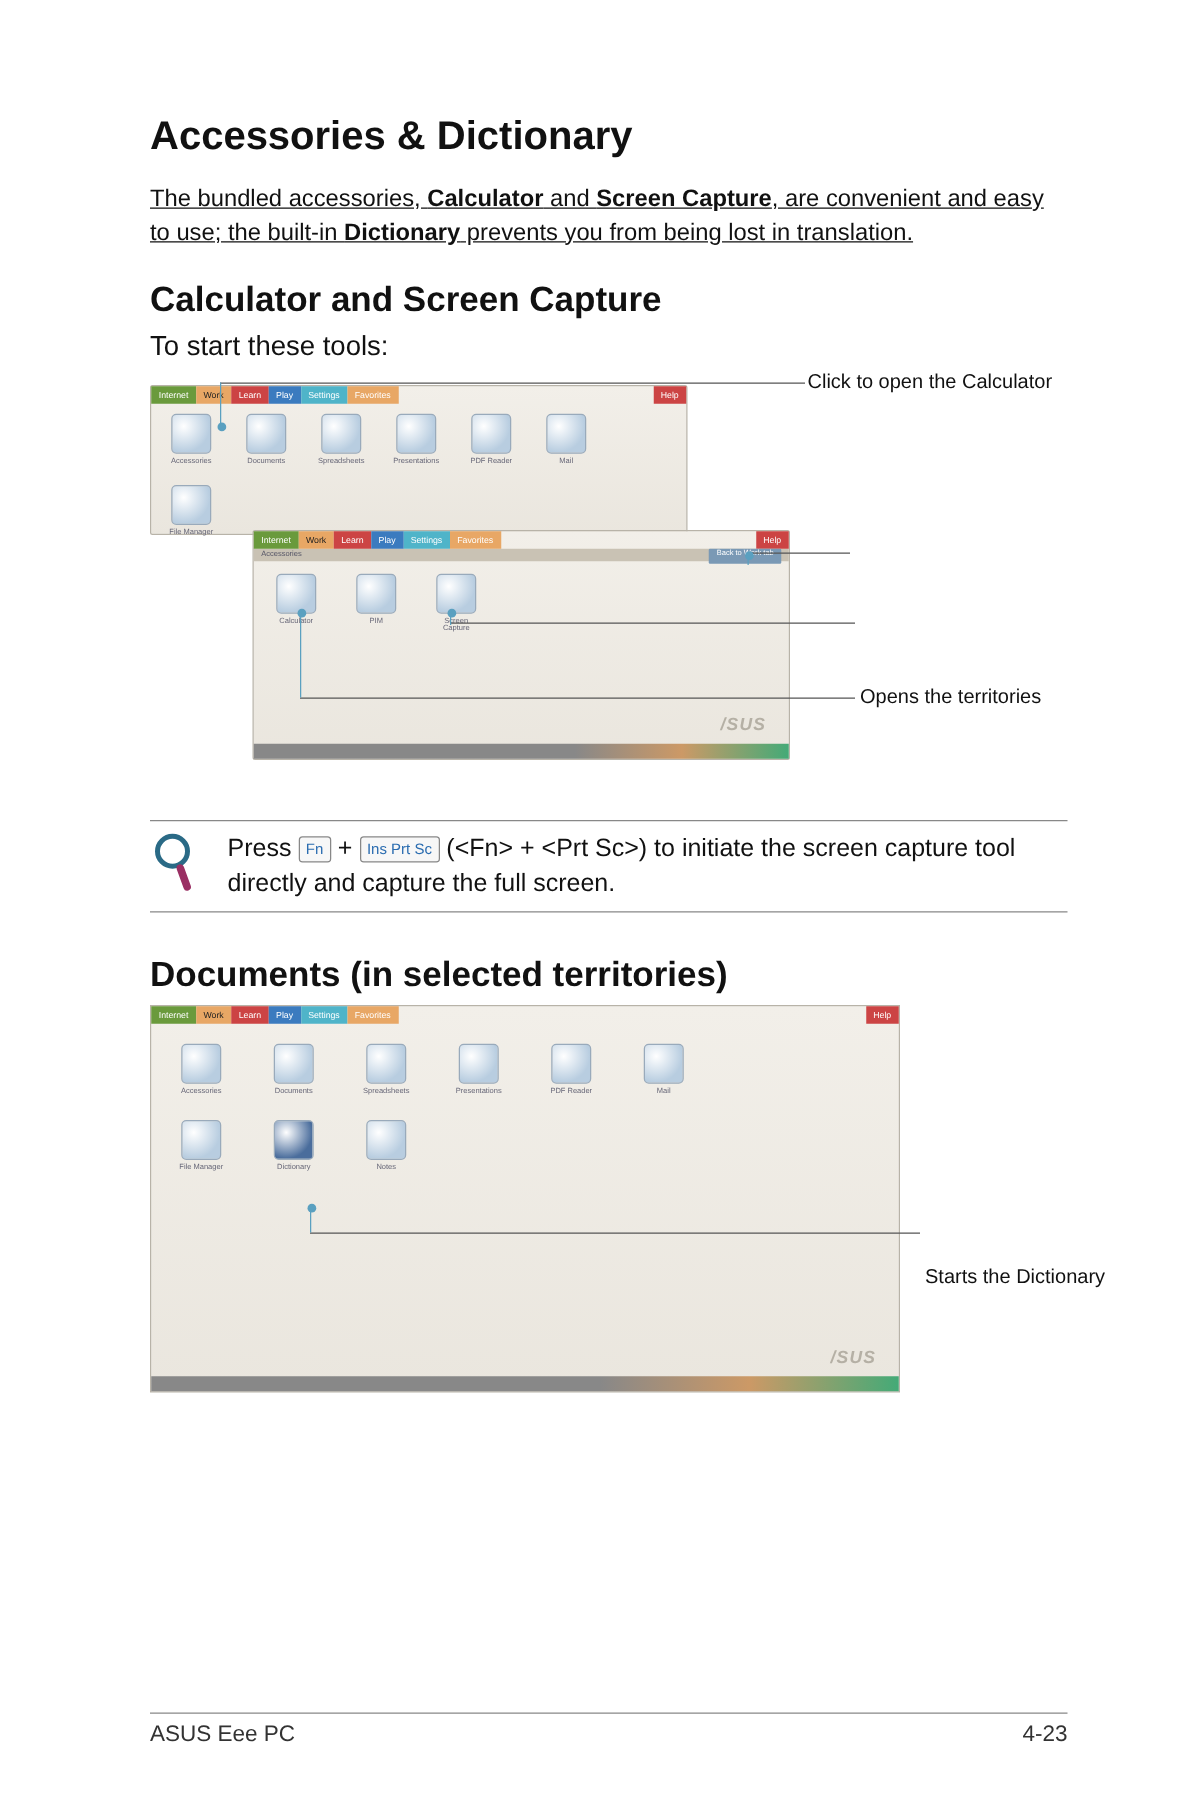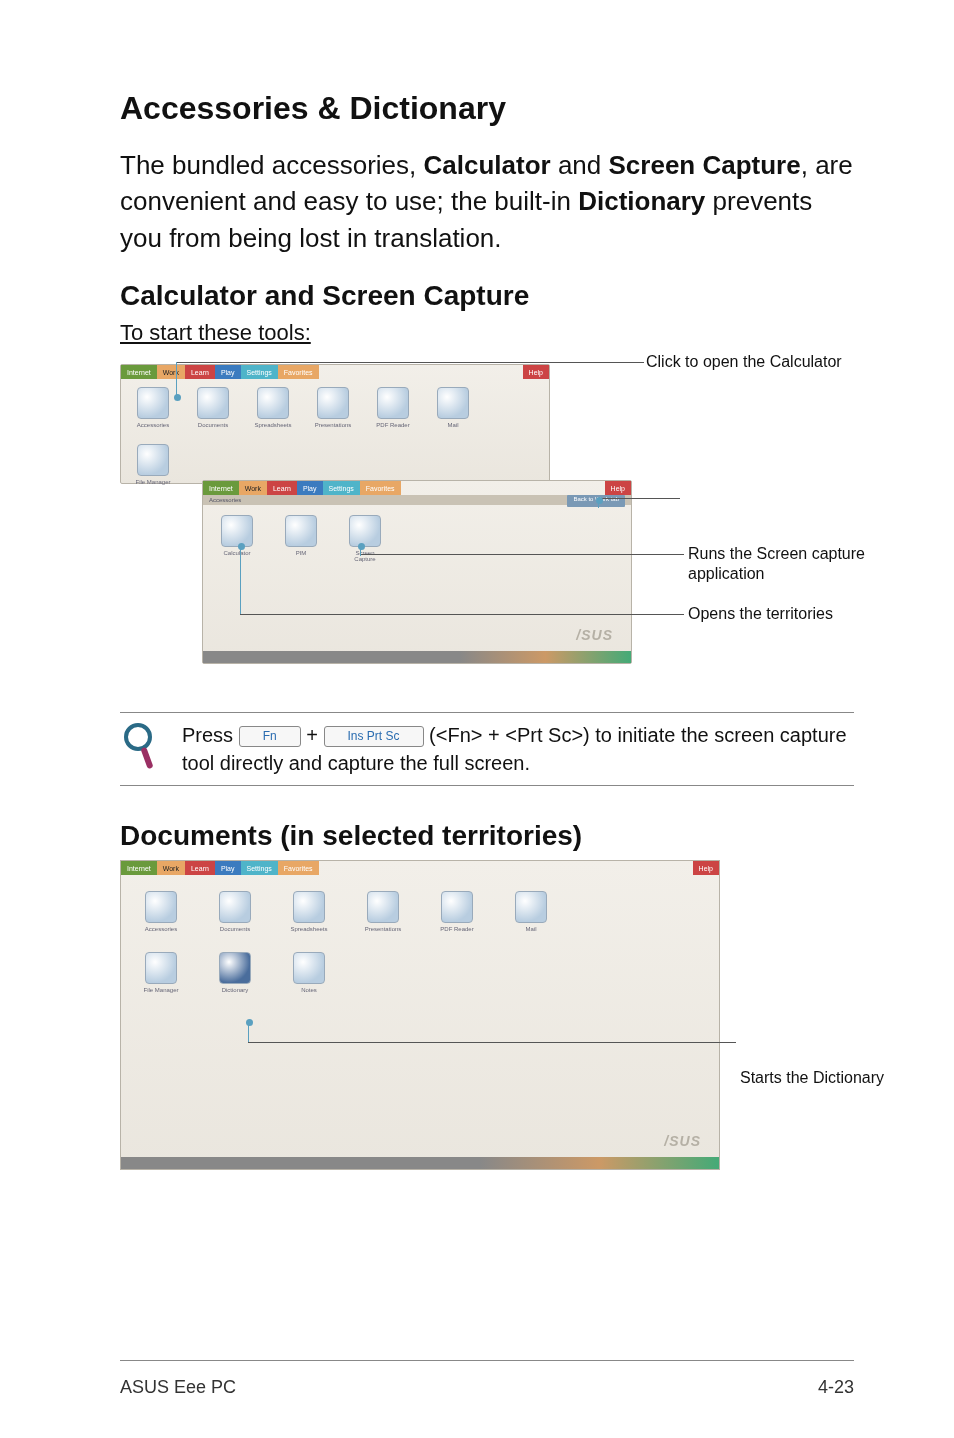--- a/index.html
+++ b/index.html
@@ -6,23 +6,23 @@
   body {
     font-family: -apple-system, "Segoe UI", Helvetica, Arial, sans-serif;
     background: #fff;
     width: 954px;
     height: 1438px;
     padding: 90px 100px 40px 120px;
     color: #111;
     position: relative;
   }
   h1 { font-size: 32px; font-weight: 700; margin-bottom: 20px; }
-  p.intro { font-size: 26px; line-height: 1.4; margin-bottom: 24px; }
+  p.intro { font-size: 19px; line-height: 1.4; margin-bottom: 24px; text-decoration: underline; }
   h2 { font-size: 28px; font-weight: 700; margin-bottom: 8px; }
-  p.sub { font-size: 22px; margin-bottom: 6px; text-decoration: underline; }
+  p.sub { font-size: 22px; margin-bottom: 6px; }
   .b { font-weight: 700; }
 
   .diagram-area { position: relative; margin-bottom: 20px; }
 
   
   .shot1-wrap { position: relative; width: 600px; height: 330px; }
   .shot1a { position: absolute; left: 0; top: 12px; width: 430px; height: 120px;
             background: linear-gradient(#f2efe9,#eae6de); border:1px solid #b8b3a8; border-radius: 2px;}
   .shot1b { position: absolute; left: 82px; top: 128px; width: 430px; height: 184px;
             background: linear-gradient(#f2efe9,#eae6de); border:1px solid #b8b3a8; border-radius:2px;}
@@ -49,27 +49,27 @@
   .vline  { position:absolute; border-left:1px solid #5aa0c0; }
   .vline::after{ content:''; position:absolute; left:-3px; top:-1px; width:7px; height:7px; border-radius:50%; background:#5aa0c0;}
   .vline.down::after{ top:auto; bottom:-1px; }
 
   .note { position:absolute; font-size:16px; line-height:1.25; color:#111; width: 210px; }
 
   
   .tip { display:flex; gap:18px; margin: 18px 0 34px 0; border-top:1px solid #888; border-bottom:1px solid #888; padding: 8px 0; align-items:flex-start;}
   .tip-icon { flex:0 0 44px; }
   .tip-text { font-size:20px; line-height:1.4; }
-  .key { display:inline-block; border:1px solid #888; border-radius:3px; padding:1px 23px; font-size:12px; color:#2a6cb0; vertical-align:2px; background:#f7f7f7;}
+  .key { display:inline-block; border:1px solid #888; border-radius:3px; padding:1px 5px; font-size:12px; color:#2a6cb0; vertical-align:2px; background:#f7f7f7;}
 
   
   .shot2 { position:relative; width: 600px; height: 310px; background:linear-gradient(#f2efe9,#eae6de); border:1px solid #b8b3a8;}
 
   
-  .footer { position:absolute; left:120px; right:100px; bottom:40px; border-top:1px solid #888; padding-top:16px;
+  .footer { position:absolute; left:120px; right:100px; bottom:40px; border-top:1px solid #888; padding-top:6px;
             display:flex; justify-content:space-between; font-size:18px; color:#333;}
   .footer .l{} .footer .r{}
 
 </style>
 </head>
 <body>
 
 <h1>Accessories &amp; Dictionary</h1>
 
 <p class="intro">
@@ -151,21 +151,20 @@
             <div class="box"></div>
             <div class="lbl">Screen Capture</div>
           </div>
       </div>
       <div class="logo-asus">/SUS</div>
       <div class="botbar"></div>
     </div>
   </div>
 
   <div class="note" style="left:526px; top:0;">Click to open the Calculator</div>
-  <div class="note" style="left:568px; top:192px;">Runs the Screen capture application</div>
   <div class="note" style="left:568px; top:252px;">Opens the territories</div>
 
   <div class="leader" style="left:56px; top:10px; width:468px;"></div>
   <div class="vline down" style="left:56px; top:10px; height:38px;"></div>
 
   <div class="leader" style="left:478px; top:146px; width:82px;"></div>
   <div class="vline" style="left:478px; top:146px; height:10px;"></div>
 
   <div class="leader" style="left:240px; top:202px; width:324px;"></div>
   <div class="vline" style="left:240px; top:192px; height:12px;"></div>

